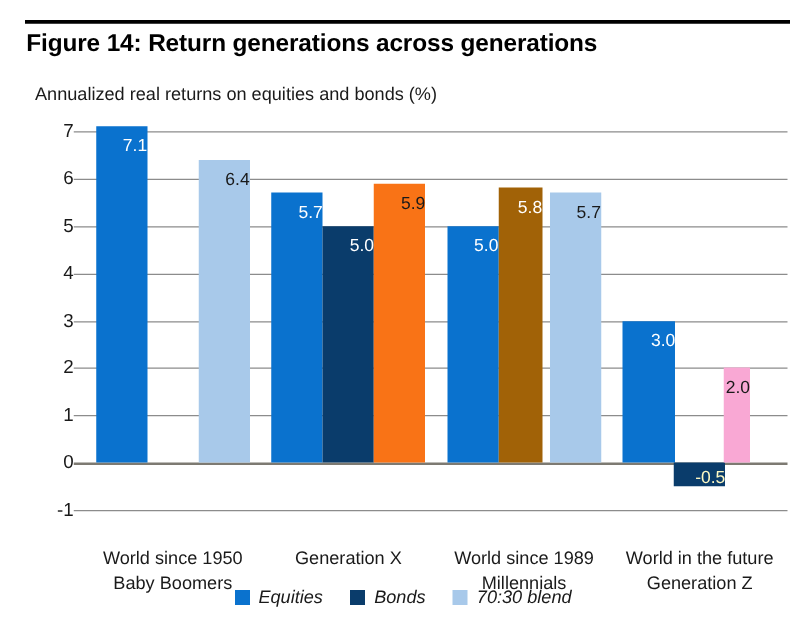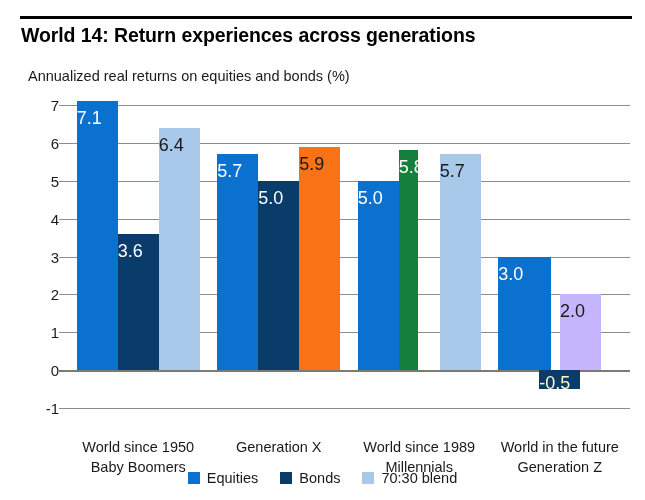--- a/index.html
+++ b/index.html
@@ -105,22 +105,22 @@
     height: 100%;
   }
   .bar {
     position: absolute;
     box-sizing: border-box;
   }
   .bar .bar-value {
     position: absolute;
     left: 0;
     width: 100%;
-    text-align: left;
-    font-size: 18px;
+    text-align: right;
+    font-size: 14px;
     line-height: 1;
     white-space: nowrap;
   }
   .bar.positive .bar-value { top: 8px; }
   .bar.negative .bar-value { top: 4px; }
 
   
   .xcat-layer {
     position: absolute;
     left: 68px;
@@ -140,20 +140,21 @@
   
   .legend {
     position: absolute;
     left: 0;
     top: 470px;
     width: 645px;
     display: flex;
     justify-content: center;
     align-items: center;
     gap: 22px;
+    font-style: italic;
   }
   .legend-item {
     display: flex;
     align-items: center;
     gap: 7px;
     font-size: 14.5px;
     color: #1a1a1a;
     white-space: nowrap;
   }
   .legend-swatch {
@@ -162,21 +163,21 @@
     display: inline-block;
   }
 </style>
 </head>
 <body>
 
 <div id="figure">
 
   <div class="top-rule"></div>
 
-  <div class="fig-title">World 14: Return experiences across generations</div>
+  <div class="fig-title">Figure 14: Return generations across generations</div>
 
   <div class="fig-subtitle">Annualized real returns on equities and bonds (%)</div>
 
   <div class="ytick-wrap" id="ytick-wrap">
       <div class="ytick-label" style="top: 0px;">7</div>
       <div class="ytick-label" style="top: 37.875px;">6</div>
       <div class="ytick-label" style="top: 75.75px;">5</div>
       <div class="ytick-label" style="top: 113.625px;">4</div>
       <div class="ytick-label" style="top: 151.5px;">3</div>
       <div class="ytick-label" style="top: 189.375px;">2</div>
@@ -203,51 +204,48 @@
         <div class="tickmark" style="top: 227.25px;"></div>
         <div class="gridline zero" style="top: 265.125px;"></div>
         <div class="tickmark zero" style="top: 265.125px;"></div>
         <div class="gridline" style="top: 303px;"></div>
         <div class="tickmark" style="top: 303px;"></div>
       </div>
     <div class="bars-layer" id="bars-layer">
         <div class="bar positive" style="left: 8.75px; width: 41px; top: -3.7875px; height: 268.912px; background: rgb(10, 114, 206);">
           <span class="bar-value" style="color: rgb(255, 255, 255);">7.1</span>
         </div>
-        <div class="bar positive" style="left: 49.75px; width: 41px; top: 128.775px; height: 136.35px; background: rgb(10, 60, 107);">
-          <span class="bar-value" style="color: rgb(255, 255, 255);">3.6</span>
-        </div>
         <div class="bar positive" style="left: 90.75px; width: 41px; top: 22.725px; height: 242.4px; background: rgb(168, 201, 234);">
           <span class="bar-value" style="color: rgb(26, 26, 26);">6.4</span>
         </div>
         <div class="bar positive" style="left: 149.25px; width: 41px; top: 49.2375px; height: 215.887px; background: rgb(10, 114, 206);">
           <span class="bar-value" style="color: rgb(255, 255, 255);">5.7</span>
         </div>
         <div class="bar positive" style="left: 190.25px; width: 41px; top: 75.75px; height: 189.375px; background: rgb(10, 60, 107);">
           <span class="bar-value" style="color: rgb(255, 255, 255);">5.0</span>
         </div>
         <div class="bar positive" style="left: 231.25px; width: 41px; top: 41.6625px; height: 223.463px; background: #f97316;">
           <span class="bar-value" style="color: rgb(26, 26, 26);">5.9</span>
         </div>
         <div class="bar positive" style="left: 289.75px; width: 41px; top: 75.75px; height: 189.375px; background: rgb(10, 114, 206);">
           <span class="bar-value" style="color: rgb(255, 255, 255);">5.0</span>
         </div>
-        <div class="bar positive" style="left: 330.75px; width: 19px; top: 45.45px; height: 219.675px; background: #15803d;">
+        <div class="bar positive" style="left: 330.75px; width: 35px; top: 45.45px; height: 219.675px; background: #a16207;">
           <span class="bar-value" style="color: rgb(255, 255, 255);">5.8</span>
         </div>
         <div class="bar positive" style="left: 371.75px; width: 41px; top: 49.2375px; height: 215.887px; background: rgb(168, 201, 234);">
           <span class="bar-value" style="color: rgb(26, 26, 26);">5.7</span>
         </div>
-        <div class="bar positive" style="left: 430.25px; width: 53px; top: 151.5px; height: 113.625px; background: rgb(10, 114, 206);">
+        <div class="bar positive" style="left: 430.25px; width: 42px; top: 151.5px; height: 113.625px; background: rgb(10, 114, 206);">
           <span class="bar-value" style="color: rgb(255, 255, 255);">3.0</span>
         </div>
         <div class="bar negative" style="left: 471.25px; width: 41px; top: 265.125px; height: 18.9375px; background: rgb(10, 60, 107);">
           <span class="bar-value" style="color: #fef9c3;">-0.5</span>
         </div>
-        <div class="bar positive" style="left: 492px; width: 41px; top: 189.375px; height: 75.75px; background: #c4b5fd;">
+        <div class="bar positive" style="left: 511px; width: 21px; top: 189.375px; height: 75.75px; background: #f9a8d4;">
           <span class="bar-value" style="color: rgb(26, 26, 26);">2.0</span>
         </div>
       </div>
   </div>
 
   <div class="xcat-layer" id="xcat-layer">
       <div class="xcat" style="left: 0px; width: 140.5px; top: 0px;"><span>World since 1950</span><span class="l2">Baby Boomers</span></div>
       <div class="xcat" style="left: 140.5px; width: 140.5px; top: 0px;"><span class="l2">Generation X</span></div>
       <div class="xcat" style="left: 281px; width: 140.5px; top: 0px;"><span>World since 1989</span><span class="l2">Millennials</span></div>
       <div class="xcat" style="left: 421.5px; width: 140.5px; top: 0px;"><span>World in the future</span><span class="l2">Generation Z</span></div>

